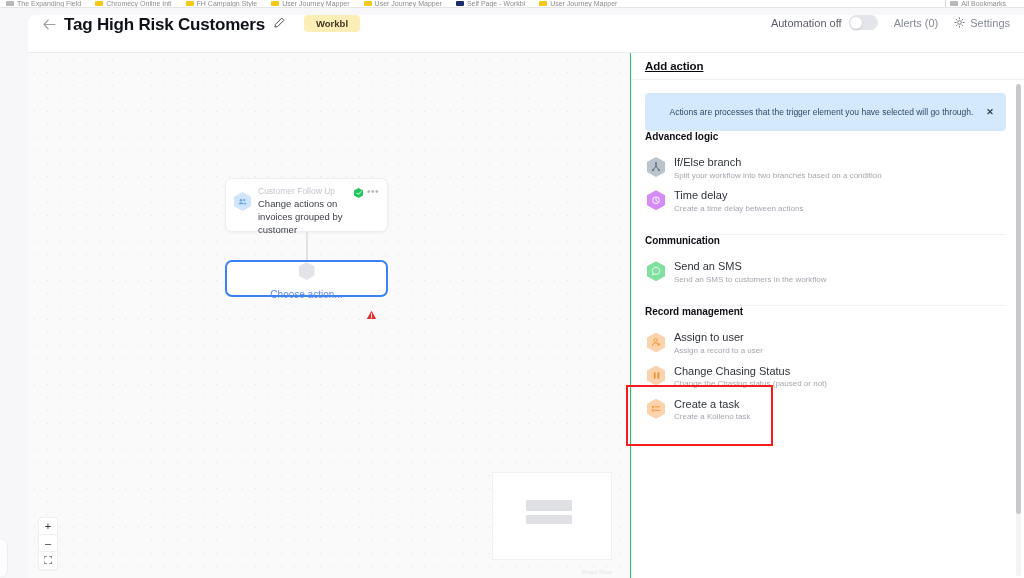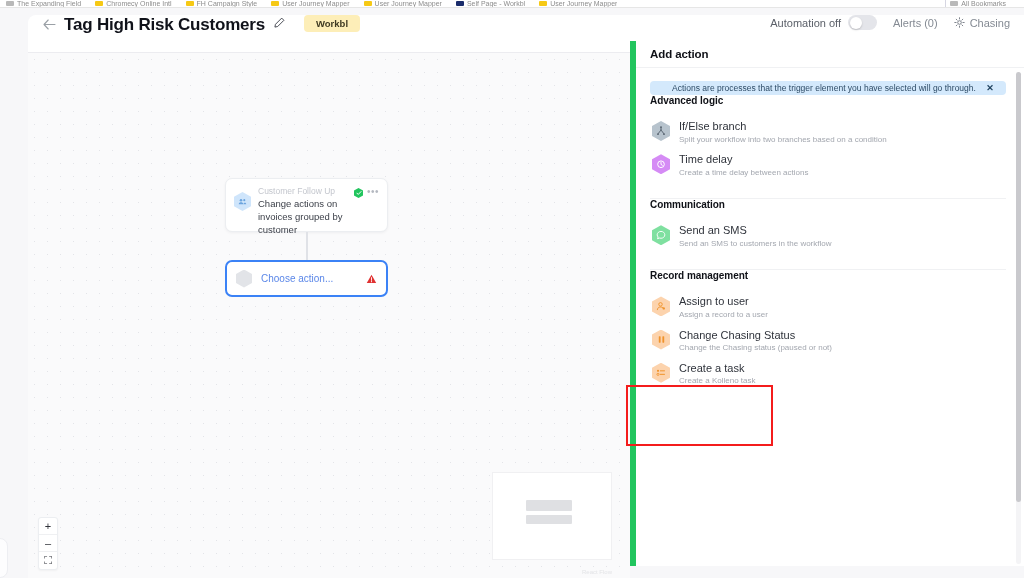--- a/index.html
+++ b/index.html
@@ -158,20 +158,21 @@
   
   #node-choose {
     position: absolute; left: 197px; top: 207px;
     width: 163px; height: 37px;
     background: #ffffff;
     border: 2px solid #3b82f6;
     border-radius: 7px;
     display: flex; align-items: center; gap: 9px;
     padding: 0 9px;
     cursor: pointer;
+    flex-direction: column;
   }
   #choose-hex {
     width: 16px; height: 18px; flex: none; background: #e2e4e8;
     clip-path: polygon(50% 0%, 100% 25%, 100% 75%, 50% 100%, 0% 75%, 0% 25%);
   }
   #node-choose-label { font-size: 10px; color: #5b87e8; }
   #node-choose-warning {
     margin-left: auto; width: 11px; height: 11px; flex: none;
     display: flex; align-items: center; justify-content: center;
     color: #e03131; font-size: 11px; line-height: 1;
@@ -205,43 +206,44 @@
   .zoom-btn {
     width: 100%; height: 17px;
     display: flex; align-items: center; justify-content: center;
     font-size: 11px; color: #30333a; cursor: pointer;
     border-bottom: 1px solid #eff0f2; line-height: 1;
   }
   .zoom-btn:last-child { border-bottom: none; }
 
   
   #action-panel {
-    position: absolute; left: 630px; top: 33px;
+    position: absolute; left: 630px; top: 45px;
     width: 394px; height: 525px;
     background: #ffffff;
-    border-left: 6px solid #22c55e;
+    border-left: 1px solid #22c55e;
     overflow: hidden;
+    text-decoration: underline;
   }
   #panel-header {
     height: 27px; display: flex; align-items: center;
     padding: 0 0 0 14px;
     border-bottom: 1px solid #f0f1f3;
   }
   #panel-title { font-size: 11.5px; font-weight: bold; color: #0f1117; letter-spacing: -0.1px; }
 
   #panel-scroll {
     position: absolute; top: 27px; left: 0; right: 0; bottom: 0;
     padding: 0 18px 0 14px;
   }
 
   #info-banner {
     margin: 13px 0 0 0;
     background: #d4e9fc;
     border-radius: 4px;
-    height: 14px;
+    height: 38px;
     display: flex; align-items: center;
     padding: 0 10px 0 14px;
   }
   #info-banner-text { font-size: 8.5px; color: #2d4b66; flex: 1; text-align: center; }
   #info-banner-close {
     width: 12px; height: 12px; flex: none; cursor: pointer;
     display: flex; align-items: center; justify-content: center;
     font-size: 9px; color: #1d3f5c; font-weight: bold;
   }
 
@@ -357,21 +359,21 @@
         <span id="automation-toggle"></span>
       </div>
       <span id="alerts-link">Alerts (0)</span>
       <span id="settings-link">
         <span style="display:inline-flex;">
           <svg width="11" height="11" viewBox="0 0 14 14" fill="none" aria-hidden="true">
             <circle cx="7" cy="7" r="2.3" stroke="#6c727c" stroke-width="1.1"></circle>
             <path d="M7 .9v1.6M7 11.5v1.6M1 7h1.7M11.3 7H13M2.8 2.8l1.2 1.2M10 10l1.2 1.2M11.2 2.8L10 4M4 10l-1.2 1.2" stroke="#6c727c" stroke-width="1.1" stroke-linecap="round"></path>
           </svg>
         </span>
-        <span>Chasing</span>
+        <span>Settings</span>
       </span>
     </div>
   </div>
 
   <div id="canvas">
 
     <div id="node-trigger">
       <div class="hex" id="trigger-hex">
         <svg width="9" height="9" viewBox="0 0 12 12" fill="none" aria-hidden="true">
           <circle cx="4" cy="4.2" r="1.7" fill="#6ba4de"></circle>

